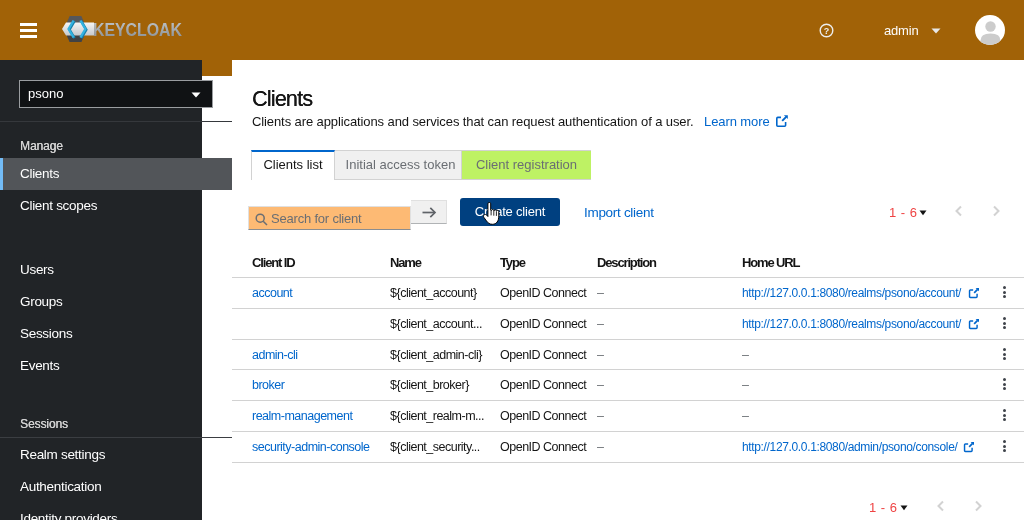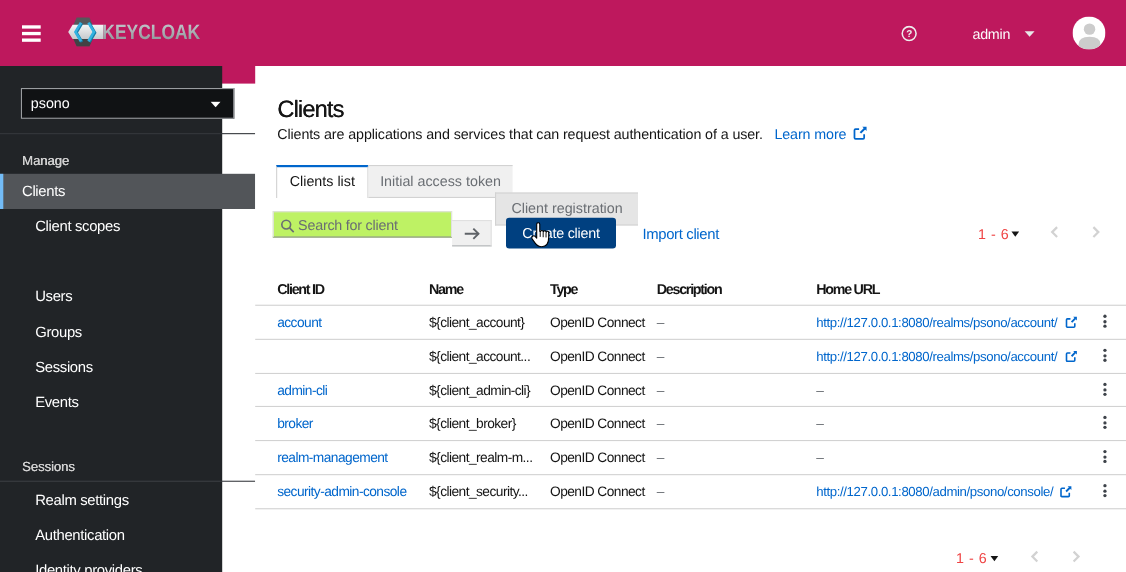--- a/index.html
+++ b/index.html
@@ -1,47 +1,47 @@
 <!DOCTYPE html>
 <html><head>
 <meta charset="utf-8">
 <style>
 * { margin:0; padding:0; box-sizing:border-box; font-family:"Liberation Sans", sans-serif; }
 html,body { width:1024px; height:520px; overflow:hidden; background:#fff; }
 #app { position:relative; width:1024px; height:520px; }
 .abs { position:absolute; }
 
 
-#hdr { position:absolute; left:0; top:0; width:1024px; height:76px; background:#be185d; }
+#hdr { position:absolute; left:0; top:0; width:1024px; height:76px; background:#a16207; }
 #burger { position:absolute; left:20px; top:23px; width:17px; height:16px; }
 #burger div { position:absolute; left:0; width:17px; height:3px; background:#fff; }
 #hdr-admin { position:absolute; left:884px; top:23px; color:#fcfcfc; font-size:13px; letter-spacing:-0.2px; }
 
 
 #side { position:absolute; left:0; top:60px; width:202px; height:460px; background:#212427; }
 #realm-sel { position:absolute; left:19px; top:20px; width:194px; height:28px; background:#101214; border:1px solid #9a9da0; color:#fff; font-size:13px; line-height:26px; padding-left:8px; }
 #side-sep { position:absolute; left:0; top:61px; width:232px; height:1px; background:#35383c; }
 .navlbl { position:absolute; left:20px; color:#d2d2d2; font-size:12px; letter-spacing:-0.1px; text-shadow:0.3px 0 0 #d2d2d2; }
-.navitem { position:absolute; left:0; width:232px; height:32px; line-height:32px; color:#fff; font-size:13.5px; letter-spacing:-0.3px; padding-left:32px; }
+.navitem { position:absolute; left:0; width:232px; height:32px; line-height:32px; color:#fff; font-size:13.5px; letter-spacing:-0.3px; padding-left:20px; }
 .navitem.sel { background:#525559; border-left:3px solid #73bcf7; padding-left:17px; }
 
 
 #main { position:absolute; left:232px; top:60px; width:792px; height:460px; background:#fff; }
 h1 { position:absolute; left:20px; top:27px; font-size:21.5px; font-weight:400; letter-spacing:-0.8px; color:#151515; text-shadow:0.25px 0 0 #151515; }
 #desc { position:absolute; left:20px; top:54px; font-size:13px; letter-spacing:-0.1px; color:#151515; }
 #desc a { color:#0066cc; text-decoration:none; }
 
 
 .tab { position:absolute; top:90px; height:30px; font-size:13px; text-align:center; }
 #tab1 { left:19px; width:84px; background:#fff; border-left:1px solid #d2d2d2; border-right:1px solid #d2d2d2; border-top:2px solid #0066cc; color:#151515; line-height:26px; }
 #tab2 { left:103px; width:131px; background:#f0f0f0; border-top:1px solid #d2d2d2; border-bottom:1px solid #d2d2d2; color:#6a6e73; line-height:28px; }
-#tab3 { left:218px; width:130px; background:#e5e5e5; border-top:1px solid #d2d2d2; border-bottom:1px solid #d2d2d2; border-left:1px solid #d2d2d2; color:#6a6e73; line-height:28px;margin-top:25px; }
-
-
-#srch { position:absolute; left:16px; top:132px; width:163px; height:24px; background:#bef264; border:1px solid #e0e0e0; border-bottom:1px solid #8a8d90; }
+#tab3 { left:229px; width:130px; background:#bef264; border-top:1px solid #d2d2d2; border-bottom:1px solid #d2d2d2; border-left:1px solid #d2d2d2; color:#6a6e73; line-height:28px; }
+
+
+#srch { position:absolute; left:16px; top:146px; width:163px; height:24px; background:#fdba74; border:1px solid #e0e0e0; border-bottom:1px solid #8a8d90; }
 #srch span { position:absolute; left:22px; top:4px; color:#6a6e73; font-size:13px; letter-spacing:-0.2px; }
 #srchbtn { position:absolute; left:179px; top:140px; width:36px; height:24px; background:#f0f0f0; border:1px solid #e0e0e0; border-left:none; border-bottom:1px solid #b0b3b5; }
 #createbtn { position:absolute; left:228px; top:138px; width:100px; height:28px; border-radius:3px; background:#004080; color:#fff; font-size:13px; letter-spacing:-0.2px; text-align:center; line-height:28px; }
 #importlnk { position:absolute; left:352px; top:145px; color:#0066cc; font-size:13.5px; letter-spacing:-0.3px; }
 
 
 .pgtxt { position:absolute; color:#ef4444; font-size:13px; }
 
 
 .hline { position:absolute; height:1px; background:#d2d2d2; left:0; width:792px; }

